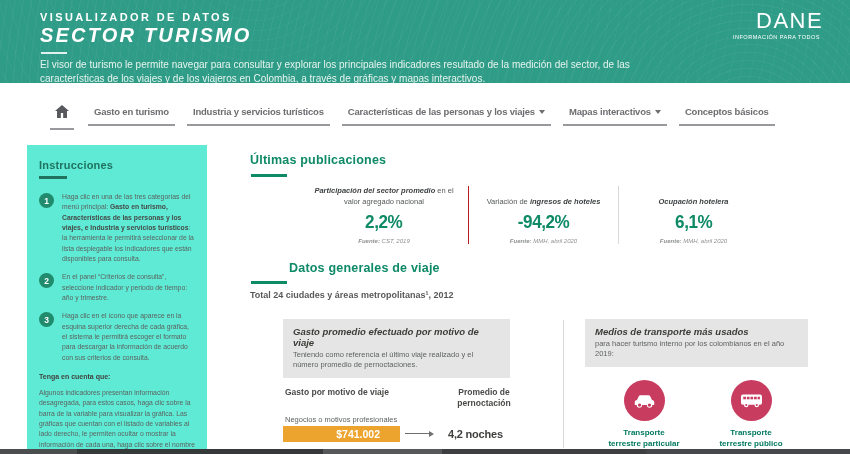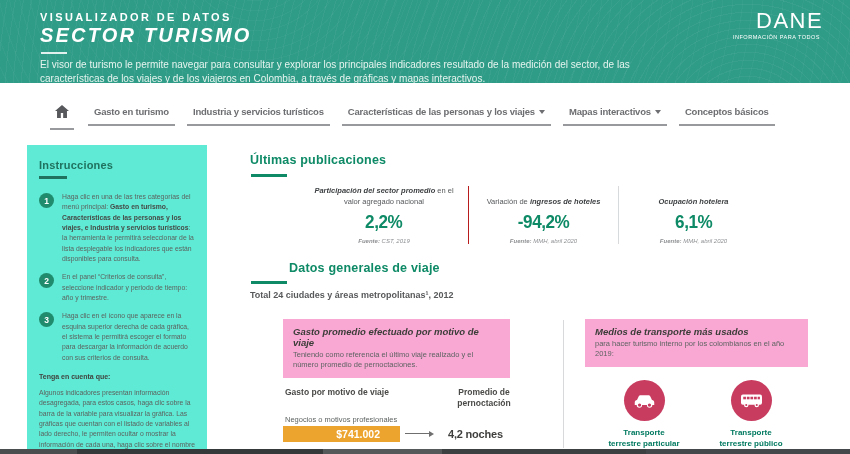--- a/index.html
+++ b/index.html
@@ -61,21 +61,21 @@
   .stat-value { font-size:19px; font-weight:bold; color:#0E8A66; margin-top:4px; letter-spacing:-0.5px;
                 display:inline-block; transform:scaleX(0.9); }
   .stat-fuente { font-size:6px; font-style:italic; color:#8E9092; margin-top:5px; }
   .stat-fuente b { font-weight:bold; }
 
   
   .trip-subtitle { position:absolute; left:250px; top:290px; font-size:9px; font-weight:bold; color:#58595B; }
 
   
   .gasto-card { position:absolute; left:283px; top:319px; width:262px; }
-  .card-header { background:#f9a8d4; padding:7px 10px 8px; }
+  .card-header { background:#e5e5e5; padding:7px 10px 8px; }
   .gasto-card .card-header { width:227px; }
   .card-title { font-size:9.5px; font-weight:bold; font-style:italic; color:#3B3C38; }
   .card-sub { font-size:7.5px; color:#5D6361; line-height:1.35; margin-top:2px; }
   .cols { display:flex; margin-top:9px; align-items:flex-start; }
   .col-left { width:148px; font-size:8.5px; font-weight:bold; color:#4A4A48; padding-left:2px; }
   .col-right { width:78px; font-size:8.5px; font-weight:bold; color:#4A4A48; text-align:center; line-height:1.25; margin-left:14px; }
   .g-row { margin-top:6px; }
   .g-label { font-size:7.5px; color:#5D6361; margin-bottom:2px; padding-left:2px; }
   .g-line { display:flex; align-items:center; }
   .g-barzone { width:155px; display:flex; align-items:center; }

